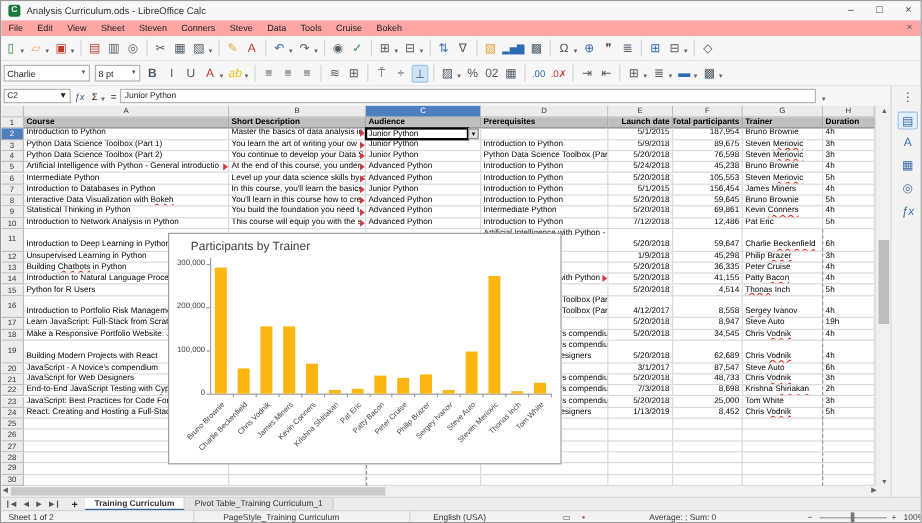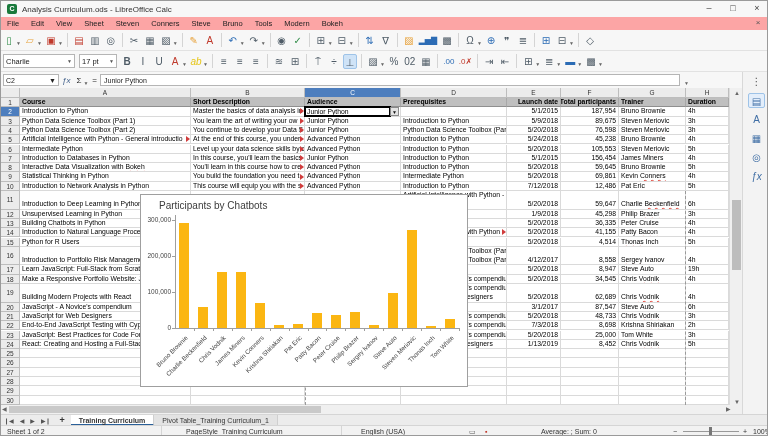--- a/index.html
+++ b/index.html
@@ -114,23 +114,23 @@
       </div>
   </div>
   <div class="menubar" id="menubar">
       <span class="menuitem">File</span>
       <span class="menuitem">Edit</span>
       <span class="menuitem">View</span>
       <span class="menuitem">Sheet</span>
       <span class="menuitem">Steven</span>
       <span class="menuitem">Conners</span>
       <span class="menuitem">Steve</span>
-      <span class="menuitem">Bruno</span>
+      <span class="menuitem">Data</span>
       <span class="menuitem">Tools</span>
-      <span class="menuitem">Modern</span>
+      <span class="menuitem">Cruise</span>
       <span class="menuitem">Bokeh</span>
     </div>
   <div class="closedoc">×</div>
   <div class="toolbar tb1" id="toolbar1">
       <span class="tbi c-green">▯</span>
       <span class="drop">▼</span>
       <span class="tbi c-orange">▱</span>
       <span class="drop">▼</span>
       <span class="tbi c-red">▣</span>
       <span class="drop">▼</span>
@@ -178,21 +178,21 @@
       <span class="drop">▼</span>
       <div class="sep"></div>
       <span class="tbi">◇</span>
     </div>
   <div class="toolbar tb2" id="toolbar2">
       <div class="combo" style="width: 72px;">
         <span>Charlie</span>
         <span class="ca">▼</span>
       </div>
       <div class="combo" style="width: 38px;">
-        <span>17 pt</span>
+        <span>8 pt</span>
         <span class="ca">▼</span>
       </div>
       <span class="tbi" style="font-weight: bold;">B</span>
       <span class="tbi">I</span>
       <span class="tbi">U</span>
       <span class="tbi c-red">A</span>
       <span class="drop">▼</span>
       <span class="tbi c-yellow">ab</span>
       <span class="drop">▼</span>
       <div class="sep"></div>
@@ -838,21 +838,21 @@
       <div class="cell" style="left: 400px; top: 307.6px; width: 106px; height: 9.3px;"></div>
       <div class="cell num" style="left: 506px; top: 307.6px; width: 54px; height: 9.3px;"></div>
       <div class="cell num" style="left: 560px; top: 307.6px; width: 58px; height: 9.3px;"></div>
       <div class="cell" style="left: 618px; top: 307.6px; width: 67px; height: 9.3px;"></div>
       <div class="cell" style="left: 685px; top: 307.6px; width: 43px; height: 9.3px;"></div>
       <div class="pagebreak" style="left: 684px; top: 103px; height: 213.9px;"></div>
       <div class="pagebreak" style="left: 304px; top: 261px; height: 55.9px;"></div>
     </div>
 
   <div class="chart" id="chart">
-    <div class="charttitle">Participants by Chatbots</div>
+    <div class="charttitle">Participants by Trainer</div>
   <div class="ytick" style="left: 2px; top: 129px;">0</div>
       <div class="axis" style="left: 31px; top: 133px; width: 3px; height: 1px;"></div>
       <div class="ytick" style="left: 2px; top: 93px;">100,000</div>
       <div class="axis" style="left: 31px; top: 97px; width: 3px; height: 1px;"></div>
       <div class="ytick" style="left: 2px; top: 57px;">200,000</div>
       <div class="axis" style="left: 31px; top: 61px; width: 3px; height: 1px;"></div>
       <div class="ytick" style="left: 2px; top: 21px;">300,000</div>
       <div class="axis" style="left: 31px; top: 25px; width: 3px; height: 1px;"></div>
       <div class="axis" style="left: 34px; top: 20px; width: 1px; height: 113px;"></div>
       <div class="axis" style="left: 34px; top: 133px; width: 284px; height: 1px;"></div>

